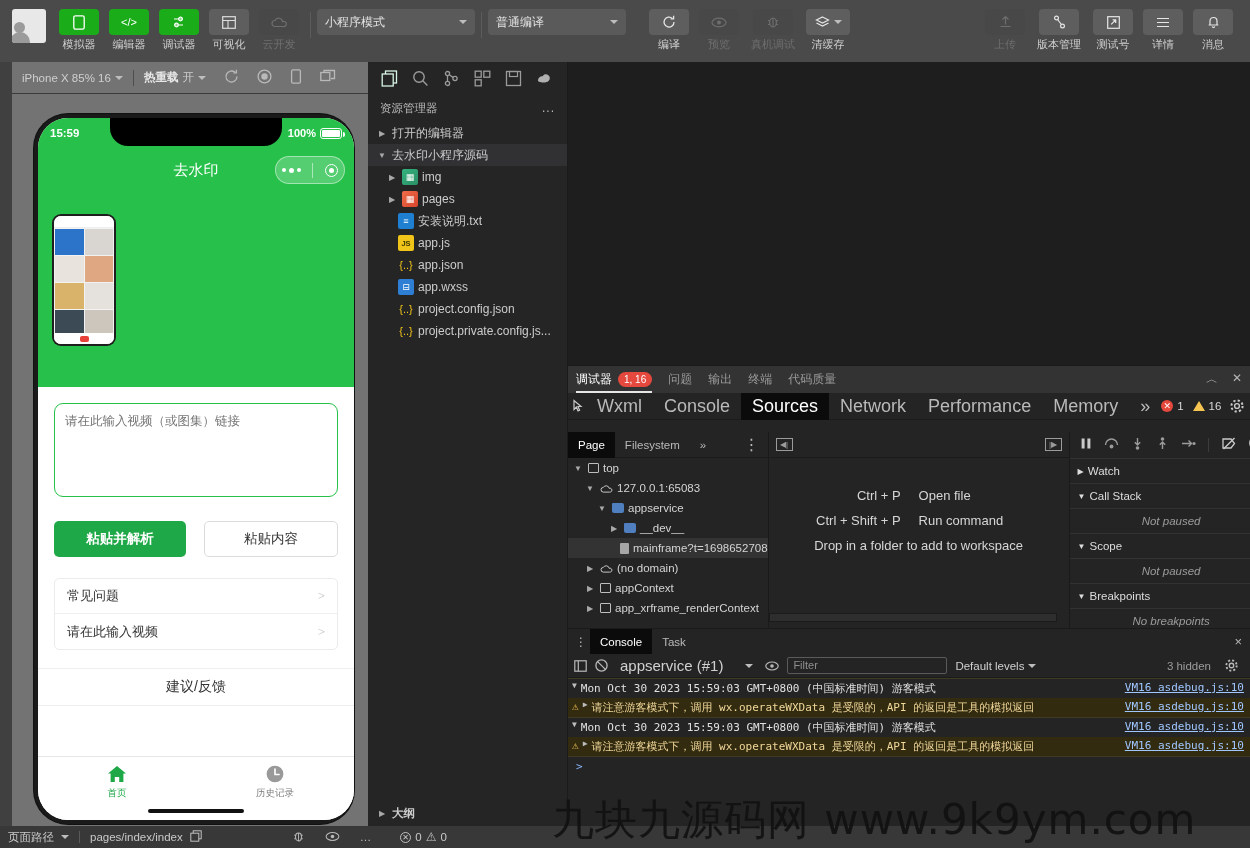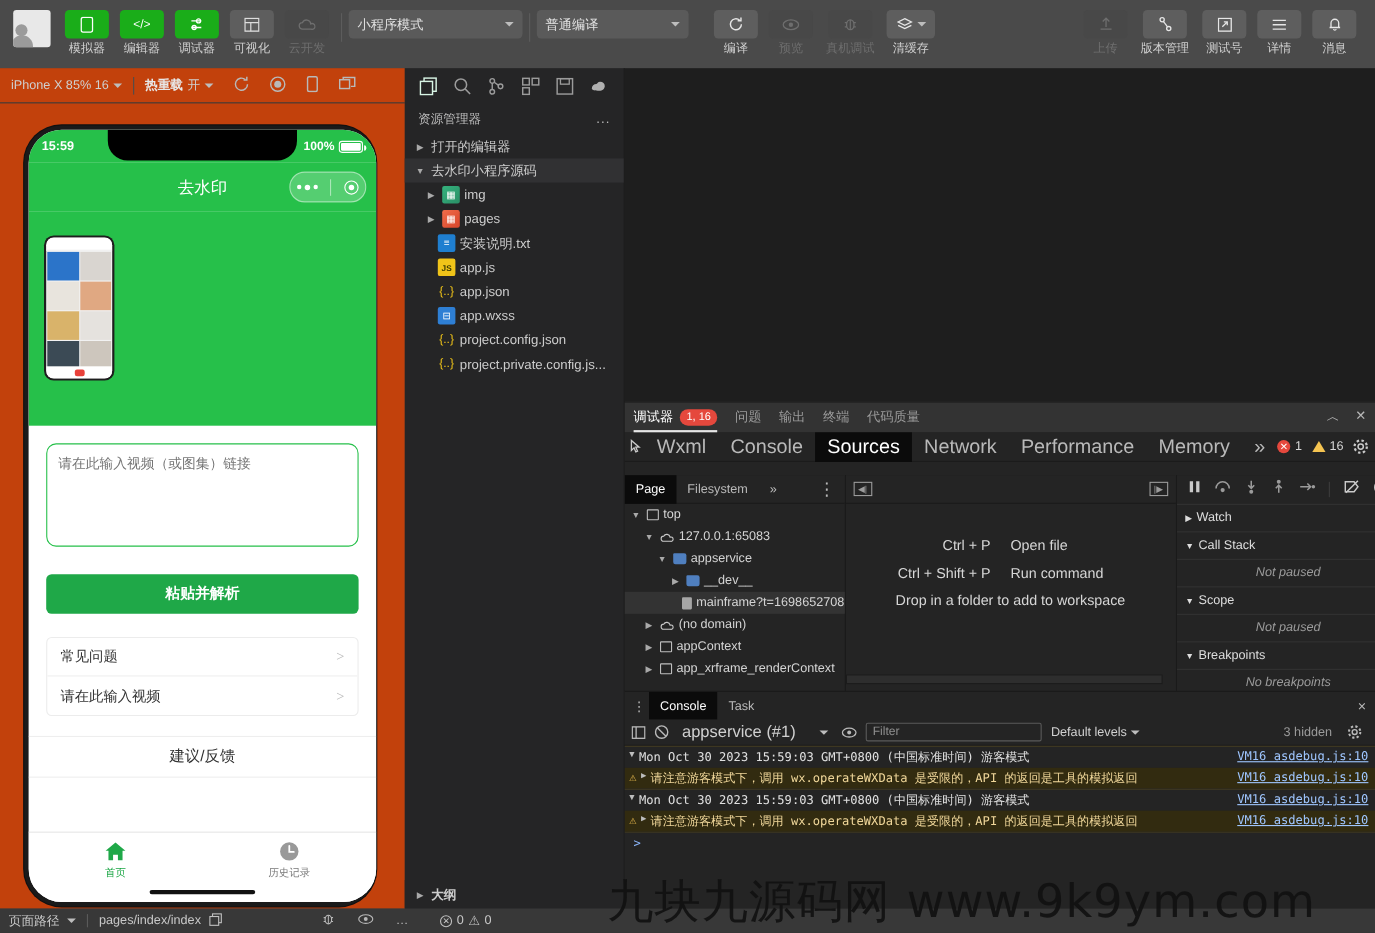--- a/index.html
+++ b/index.html
@@ -46,22 +46,22 @@
   .tb-select {
     height: 26px; background: #5a5a5a; border-radius: 4px; margin-top: 9px;
     display: flex; align-items: center; padding: 0 8px; color: #e2e2e2; font-size: 12px;
     position: relative;
   }
   .tb-select .caret { margin-left: auto; font-size: 8px; color: #bdbdbd; }
   .caret-d { width:0;height:0;border-left:4px solid transparent;border-right:4px solid transparent;border-top:4px solid #bdbdbd; }
 
   
   .sim-panel {
-    position: absolute; left: 0; top: 62px; width: 368px; height: 764px;
-    background: #c2410c;
+    position: absolute; left: 12px; top: 62px; width: 368px; height: 764px;
+    background: #737373;
   }
   .sim-bar {
     height: 32px; display: flex; align-items: center; padding: 0 10px;
     color: #cfcfcf; font-size: 11.5px; border-bottom: 1px solid #3a3a3a;
   }
   .sim-bar .dd { display: flex; align-items: center; gap: 4px; }
   .sim-bar .vsep { width:1px;height:16px;background:#4d4d4d;margin:0 10px; }
   .sim-icons { display: flex; align-items: center; gap: 18px; margin-left: 18px; color: #b9b9b9; }
 
   .phone-wrap {
@@ -566,20 +566,21 @@
               </div>
             </div>
           </div>
 
           <div class="input-area">
             <textarea class="link-input" placeholder="请在此输入视频（或图集）链接" style=""></textarea>
           </div>
 
           <div class="btn-row">
             <div class="btn primary">粘贴并解析</div>
+            <div class="btn ghost">粘贴内容</div>
           </div>
 
           <div class="menu-card">
             <div class="menu-row">
               <span>常见问题</span>
               <span class="chev">&gt;</span>
             </div>
             <div class="menu-row">
               <span>请在此输入视频</span>
               <span class="chev">&gt;</span>

